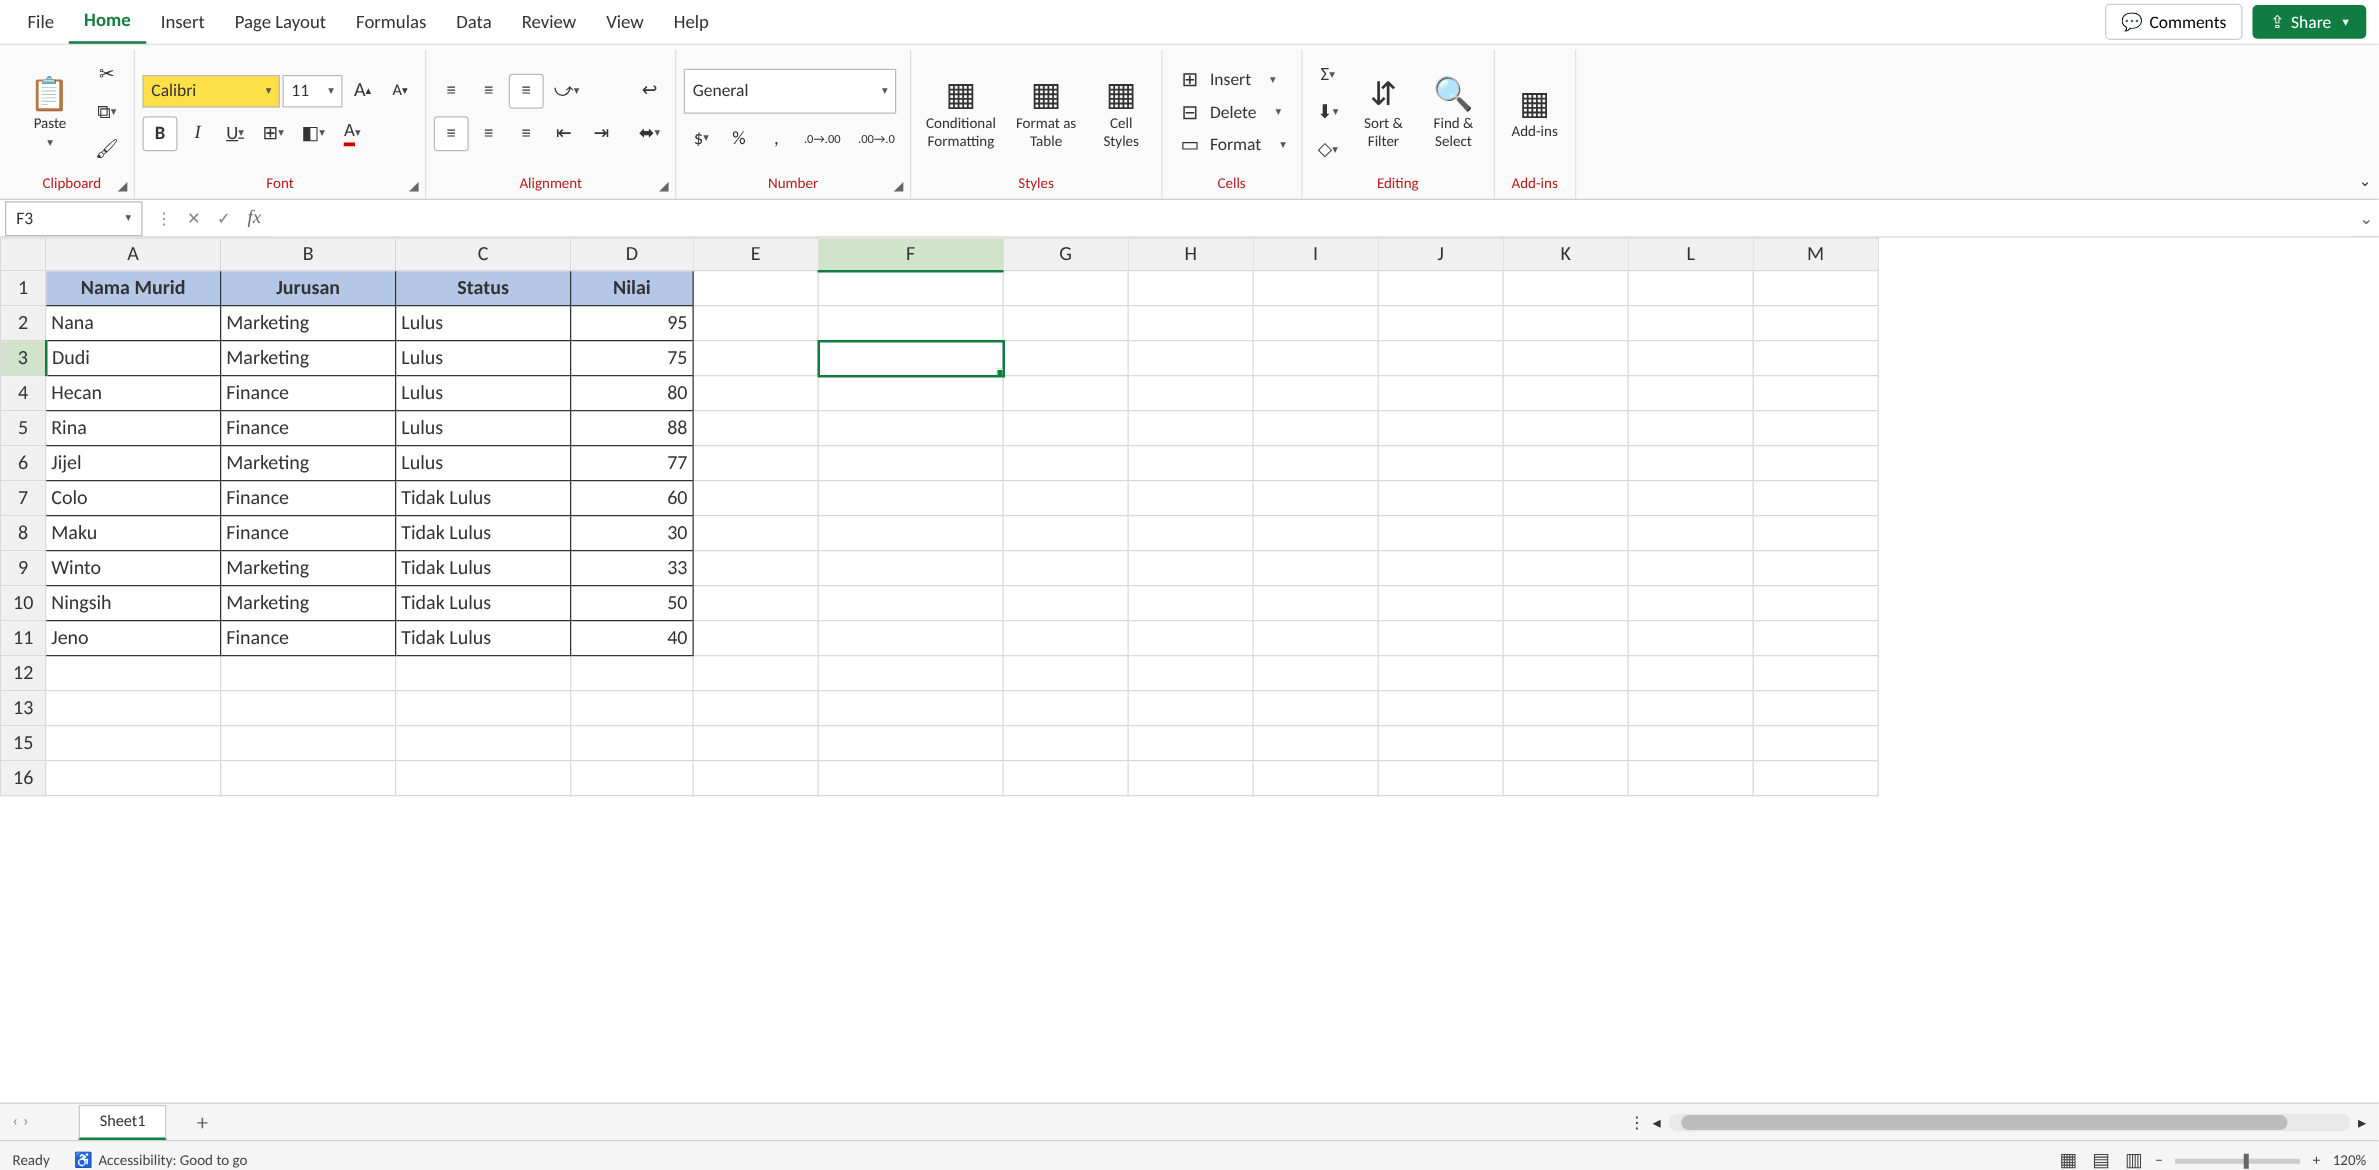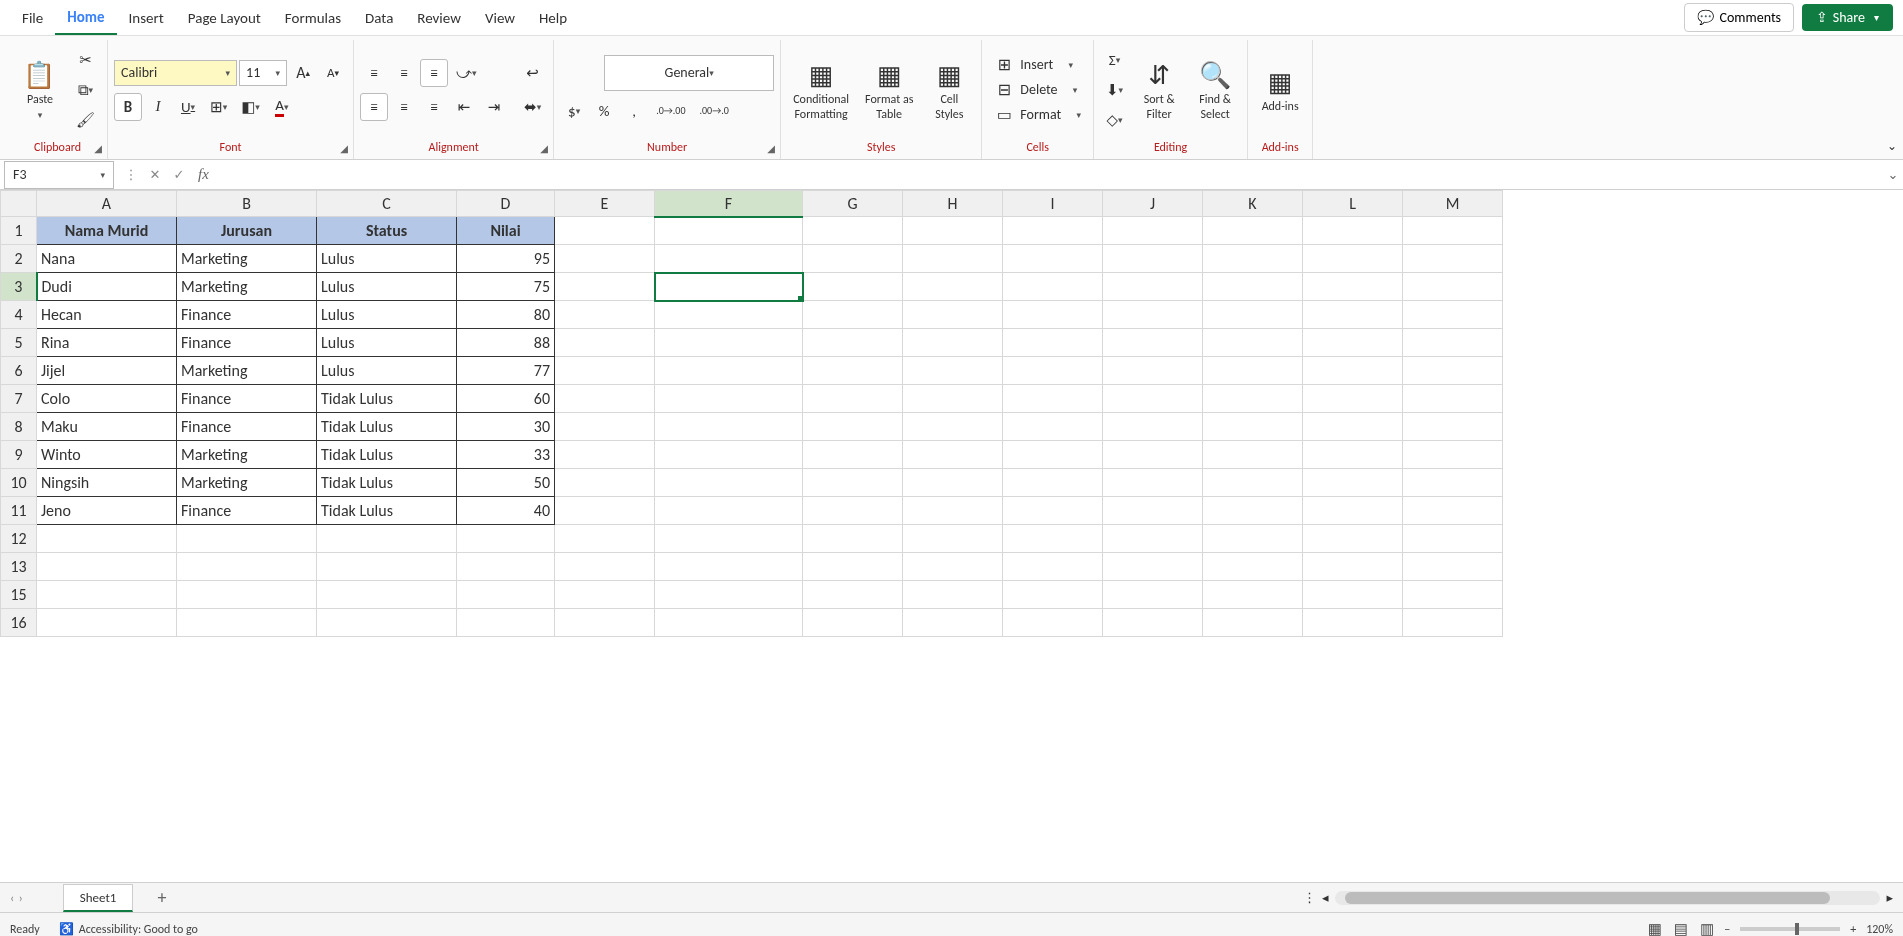--- a/index.html
+++ b/index.html
@@ -1,43 +1,43 @@
 <!DOCTYPE html>
 <html><head>
 <meta charset="utf-8">
 <style>
 * { margin: 0; padding: 0; box-sizing: border-box; font-family: 'Segoe UI', Calibri, sans-serif; }
 body { background: #fff; overflow: hidden; font-size: 13px; color: #333; }
 
 .menubar { display: flex; align-items: center; padding: 0 10px; height: 36px; border-bottom: 1px solid #e0e0e0; }
 .menu-item { padding: 7px 12px; cursor: pointer; font-size: 15px; }
-.menu-item.active { color: #3b82f6; border-bottom: 2px solid #107c41; font-weight: 600; }
+.menu-item.active { color: #15803d; border-bottom: 2px solid #107c41; font-weight: 600; }
 .menubar-right { margin-left: auto; display: flex; gap: 8px; align-items: center; }
 .btn-comments { display: flex; align-items: center; gap: 5px; padding: 5px 12px; border: 1px solid #ccc; border-radius: 4px; background: #fff; cursor: pointer; font-size: 14px; }
 .btn-share { display: flex; align-items: center; gap: 5px; padding: 5px 14px; border: none; border-radius: 4px; background: #107c41; color: #fff; cursor: pointer; font-size: 14px; }
 .btn-share .chev { font-size: 10px; margin-left: 4px; }
 
 .ribbon { display: flex; background: #fafafa; border-bottom: 1px solid #d0d0d0; padding: 4px 8px 0; height: 124px; position: relative; }
 .ribbon-group { display: flex; flex-direction: column; align-items: center; padding: 2px 6px 2px; border-right: 1px solid #e0e0e0; position: relative; }
 .ribbon-group:last-of-type { border-right: none; }
 .group-content { flex: 1; display: flex; align-items: center; gap: 4px; }
 .group-label { font-size: 12px; color: #b91c1c; padding: 3px 0; }
 .group-launcher { position: absolute; right: 2px; bottom: 4px; width: 14px; height: 14px; font-size: 10px; display: flex; align-items: center; justify-content: center; cursor: pointer; color: #666; }
 
 .ribbon-btn-lg { display: flex; flex-direction: column; align-items: center; justify-content: center; padding: 4px 6px; cursor: pointer; font-size: 12px; text-align: center; min-width: 52px; }
 .ribbon-btn-lg .ic { font-size: 26px; height: 34px; display: flex; align-items: center; justify-content: center; }
 .ribbon-btn-lg .lbl { line-height: 1.2; }
 .ribbon-btn-sm { padding: 4px 6px; cursor: pointer; display: flex; align-items: center; justify-content: center; min-width: 28px; height: 28px; border-radius: 3px; font-size: 15px; }
 .ribbon-btn-sm.boxed { border: 1px solid #bbb; background: #fff; }
 .vstack { display: flex; flex-direction: column; gap: 2px; }
 .hstack { display: flex; gap: 2px; align-items: center; }
 
-.font-name { width: 123px; height: 26px; border: 1px solid #bbb; background: #fef9c3; padding: 0 6px; display: flex; align-items: center; justify-content: space-between; font-size: 14px; }
+.font-name { width: 110px; height: 26px; border: 1px solid #bbb; background: #fde047; padding: 0 6px; display: flex; align-items: center; justify-content: space-between; font-size: 14px; }
 .font-size { width: 48px; height: 26px; border: 1px solid #bbb; background: #fff; padding: 0 6px; display: flex; align-items: center; justify-content: space-between; font-size: 14px; }
-.numfmt-sel { width: 170px; height: 36px; border: 1px solid #bbb; background: #fff; padding: 0 6px; display: flex; align-items: center; justify-content: center; font-size: 14px; margin-left: 44px; }
+.numfmt-sel { width: 170px; height: 36px; border: 1px solid #bbb; background: #fff; padding: 0 6px; display: flex; align-items: center; justify-content: space-between; font-size: 14px; }
 .chev-s { font-size: 9px; color: #555; }
 
 .cell-menu-item { display: flex; align-items: center; gap: 6px; padding: 2px 6px; cursor: pointer; font-size: 14px; }
 .cell-menu-item .ic2 { width: 20px; text-align: center; font-size: 16px; }
 
 .collapse-ribbon { position: absolute; right: 6px; bottom: 6px; cursor: pointer; font-size: 12px; }
 
 .namebox-row { display: flex; align-items: center; height: 30px; border-bottom: 1px solid #d0d0d0; }
 .name-box { width: 110px; height: 28px; border: 1px solid #bbb; margin: 0 4px; padding: 0 8px; display: flex; align-items: center; justify-content: space-between; font-size: 14px; background: #fff; }
 .fx-btns { display: flex; gap: 2px; padding: 0 2px; }

